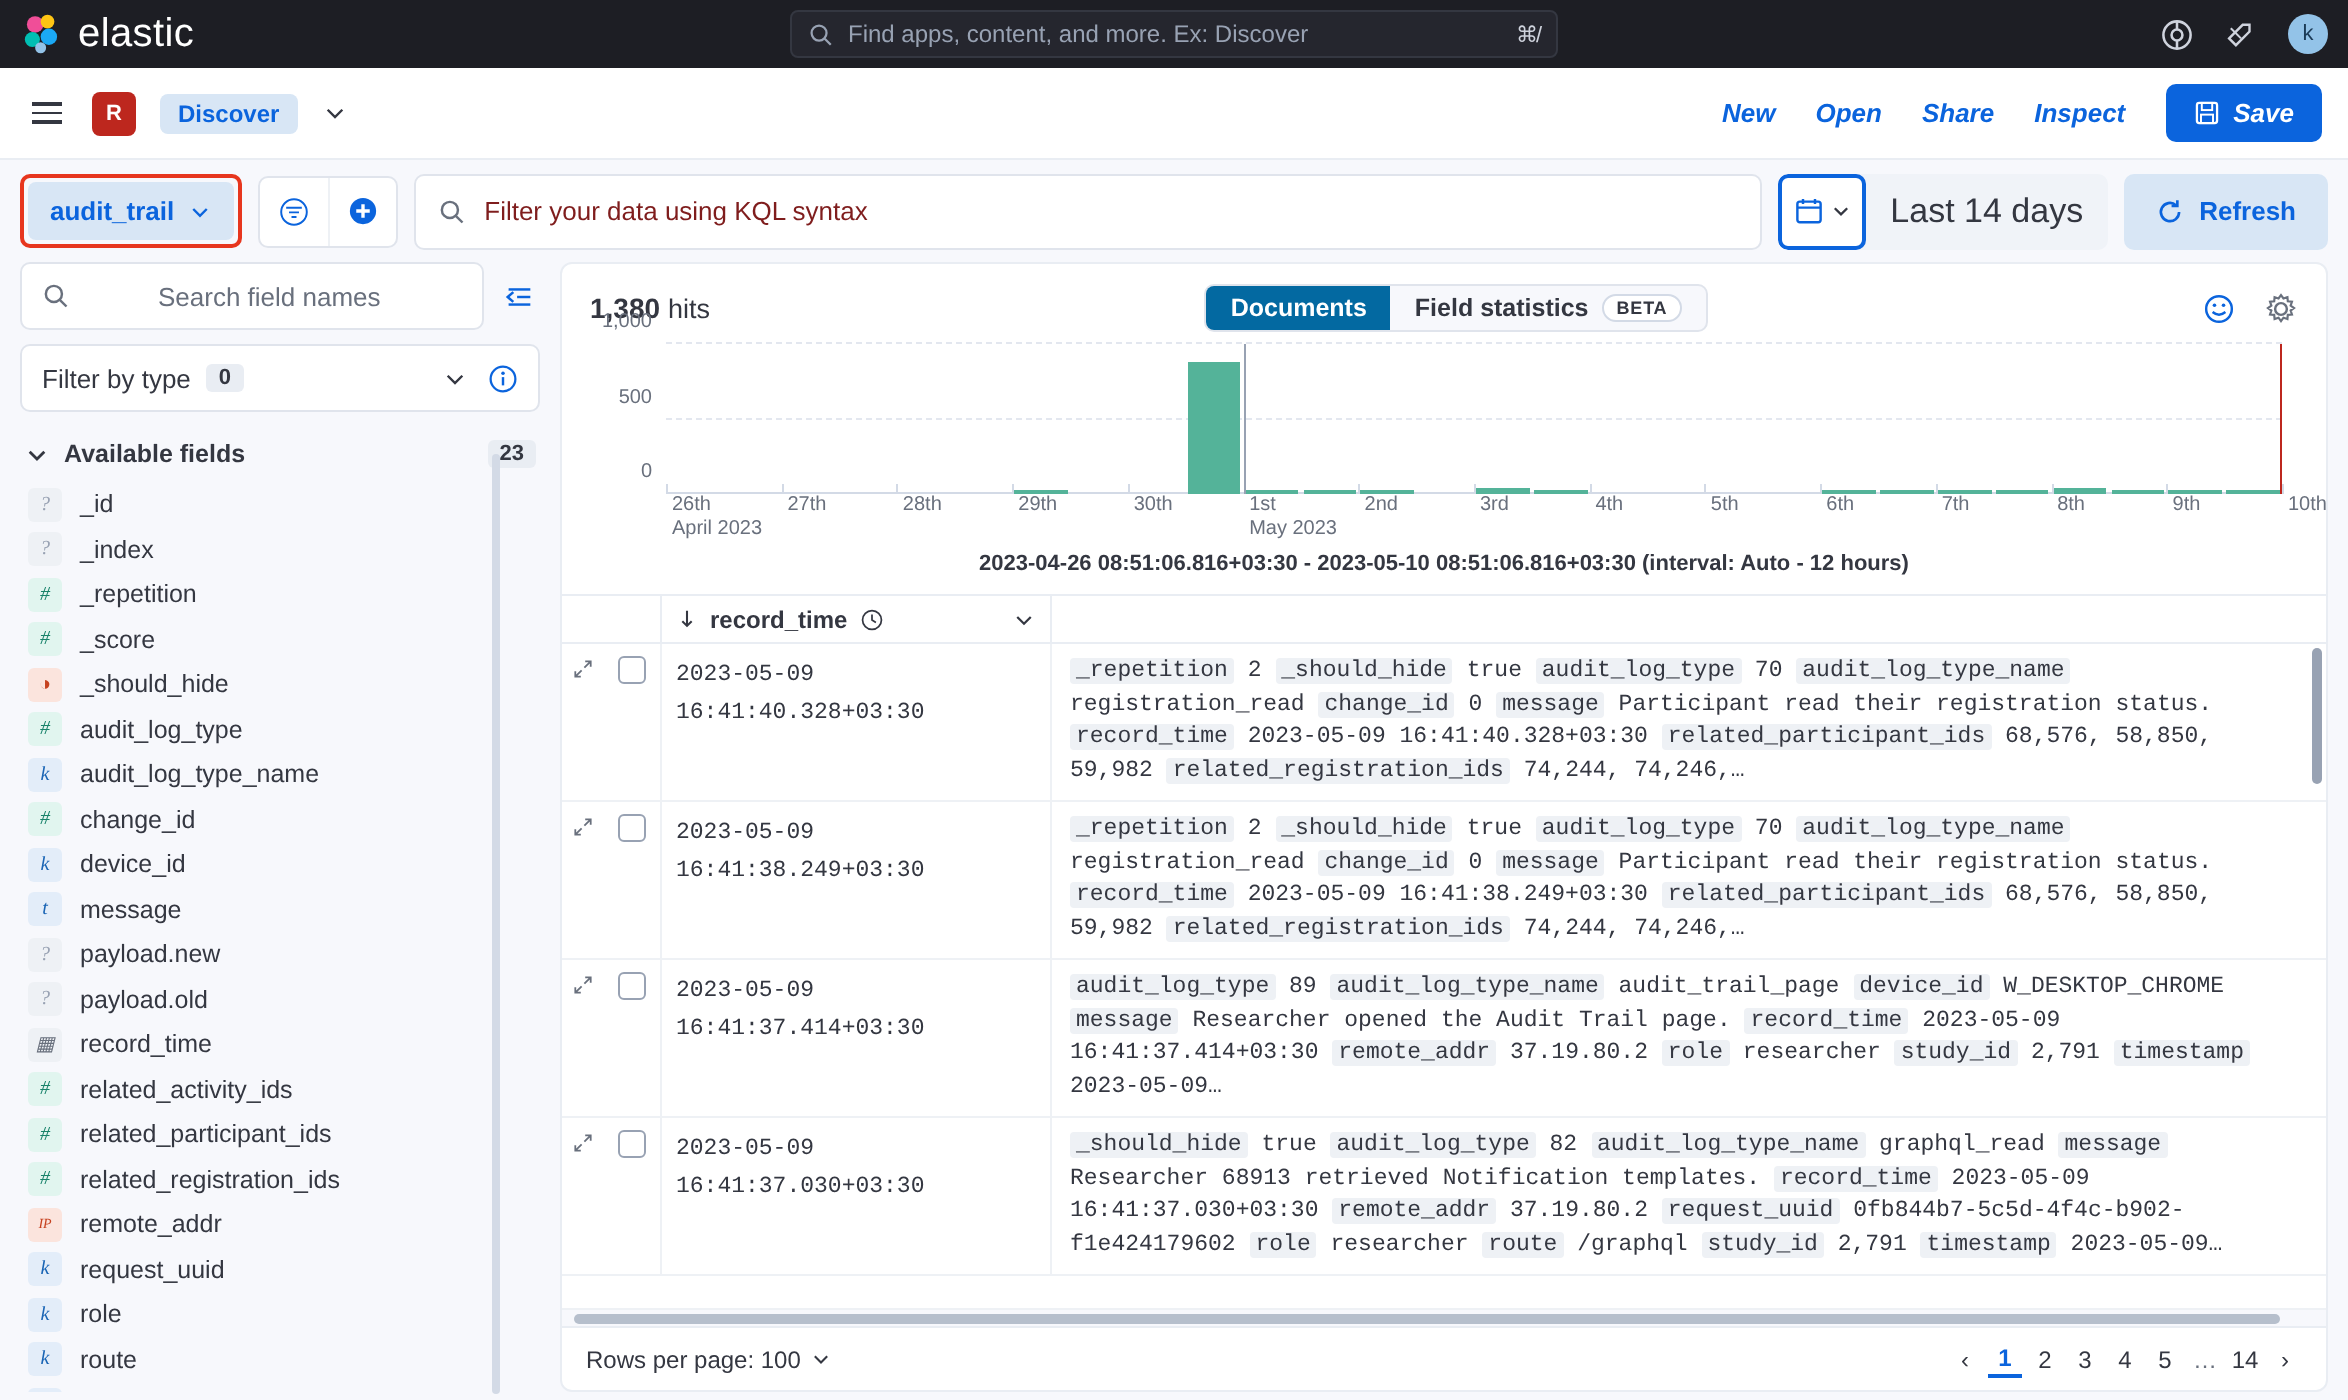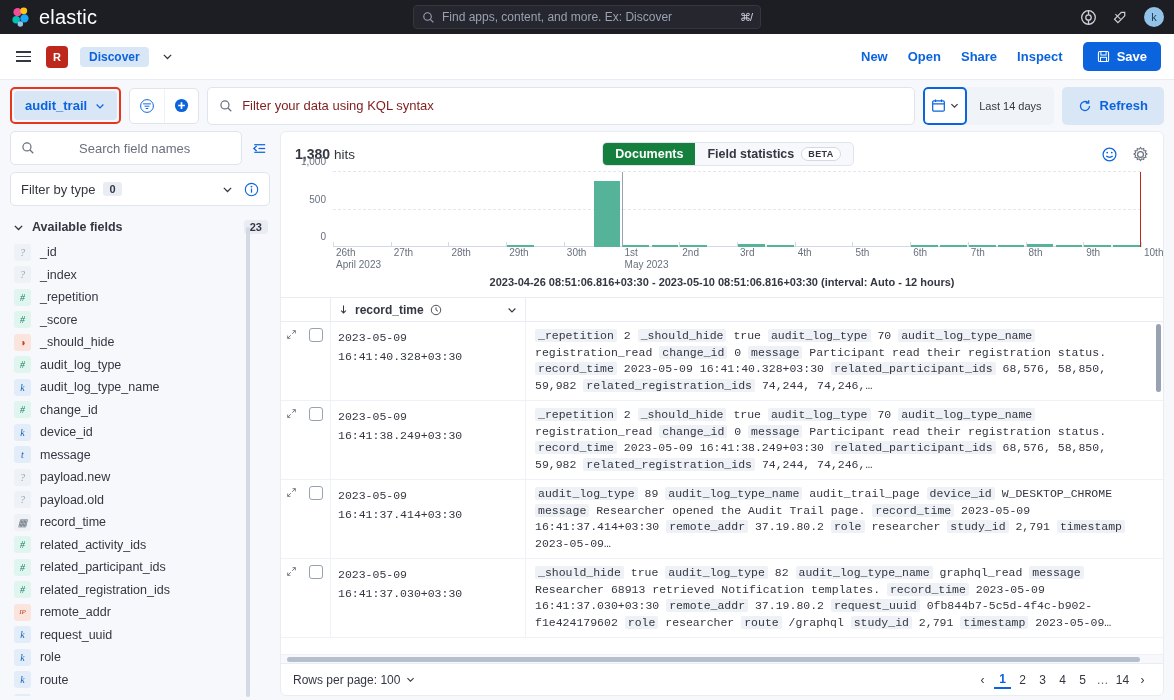--- a/index.html
+++ b/index.html
@@ -14,21 +14,21 @@
   
   .topbar {
     height: 34px; background: #1d1e24;
     display: flex; align-items: center; padding: 0 10px;
     position: relative;
   }
   .brand { display: flex; align-items: center; gap: 7px; }
   .brand-name { color: #fff; font-size: 20px; letter-spacing: .2px; }
   .global-search {
     position: absolute; left: 50%; transform: translateX(-50%);
-    width: 348px; height: 24px; background: #25262e;
+    width: 384px; height: 24px; background: #25262e;
     border: 1px solid #343741; border-radius: 4px;
     display: flex; align-items: center; padding: 0 8px; gap: 7px;
   }
   .global-search .ph { color: #98a2b3; font-size: 12px; flex: 1; }
   .gs-kbd { color: #cfd3dd; font-size: 11px; letter-spacing: -1px; }
   .topbar-right {
     margin-left: auto; display: flex; align-items: center; gap: 15px;
   }
   .avatar-k {
     width: 20px; height: 20px; border-radius: 50%;
@@ -45,21 +45,21 @@
   .hamburger i { display: block; width: 15px; height: 1.6px; background: #343741; }
   .badge-r {
     width: 22px; height: 22px; border-radius: 4px; background: #bd271e;
     color: #fff; font-size: 11px; font-weight: bold;
     display: flex; align-items: center; justify-content: center;
   }
   .crumb-pill {
     background: #d8e6f5; color: #0b64dd; font-size: 12px; font-weight: bold;
     padding: 3px 9px; border-radius: 4px;
   }
-  .appnav-right { margin-left: auto; display: flex; align-items: center; gap: 20px; }
+  .appnav-right { margin-left: auto; display: flex; align-items: center; gap: 20px; font-style: italic; }
   .navlink { color: #0b64dd; font-size: 13px; font-weight: bold; cursor: pointer; }
   .btn-save {
     background: #0b64dd; color: #fff; border-radius: 5px;
     padding: 7px 14px; font-size: 13px; font-weight: bold;
     display: flex; align-items: center; gap: 7px; cursor: pointer;
   }
 
   
   .querybar {
     height: 51px; background: #f7f8fc;
@@ -92,21 +92,21 @@
   .date-picker {
     display: flex; align-items: center; height: 38px;
     background: #f0f3f8; border-radius: 5px; overflow: hidden;
   }
   .dp-cal {
     height: 38px; min-width: 44px; background: #fff;
     border: 2px solid #0b64dd; border-radius: 5px;
     display: flex; align-items: center; justify-content: center; gap: 3px;
     cursor: pointer;
   }
-  .dp-range { padding: 0 12px; font-size: 11px; color: #343741; }
+  .dp-range { padding: 0 12px; font-size: 17px; color: #343741; }
   .btn-refresh {
     background: #d8e6f5; color: #0b64dd; font-weight: bold; font-size: 13px;
     height: 38px; border-radius: 5px; padding: 0 16px;
     display: flex; align-items: center; gap: 8px; cursor: pointer;
   }
 
   
   .body-split { display: flex; height: 575px; padding: 0 10px 10px 10px; gap: 10px; }
 
   
@@ -167,21 +167,21 @@
   .hits-num { font-size: 14px; font-weight: bold; }
   .hits-lbl { font-size: 13.5px; margin-left: 4px; }
   .doc-toggle {
     margin: 0 auto; display: flex; align-items: center;
     border: 1px solid #e0e4ec; border-radius: 5px; background: #f7f8fc; overflow: hidden;
   }
   .dt-btn {
     font-size: 12.5px; font-weight: bold; padding: 4px 12px;
     display: flex; align-items: center; gap: 7px; cursor: pointer; color: #343741;
   }
-  .dt-btn.active { background: #15803d; color: #fff; justify-content: center; }
+  .dt-btn.active { background: #0369a1; color: #fff; justify-content: center; }
   .beta-pill {
     border: 1px solid #d3dae6; border-radius: 9px; font-size: 9px;
     font-weight: bold; letter-spacing: .4px; padding: 1px 6px; color: #343741;
     background: #fff;
   }
   .hits-icons { display: flex; align-items: center; gap: 14px; }
 
   
   .chart-wrap { padding: 2px 14px 0 14px; }
   .chart { position: relative; height: 75px; }

